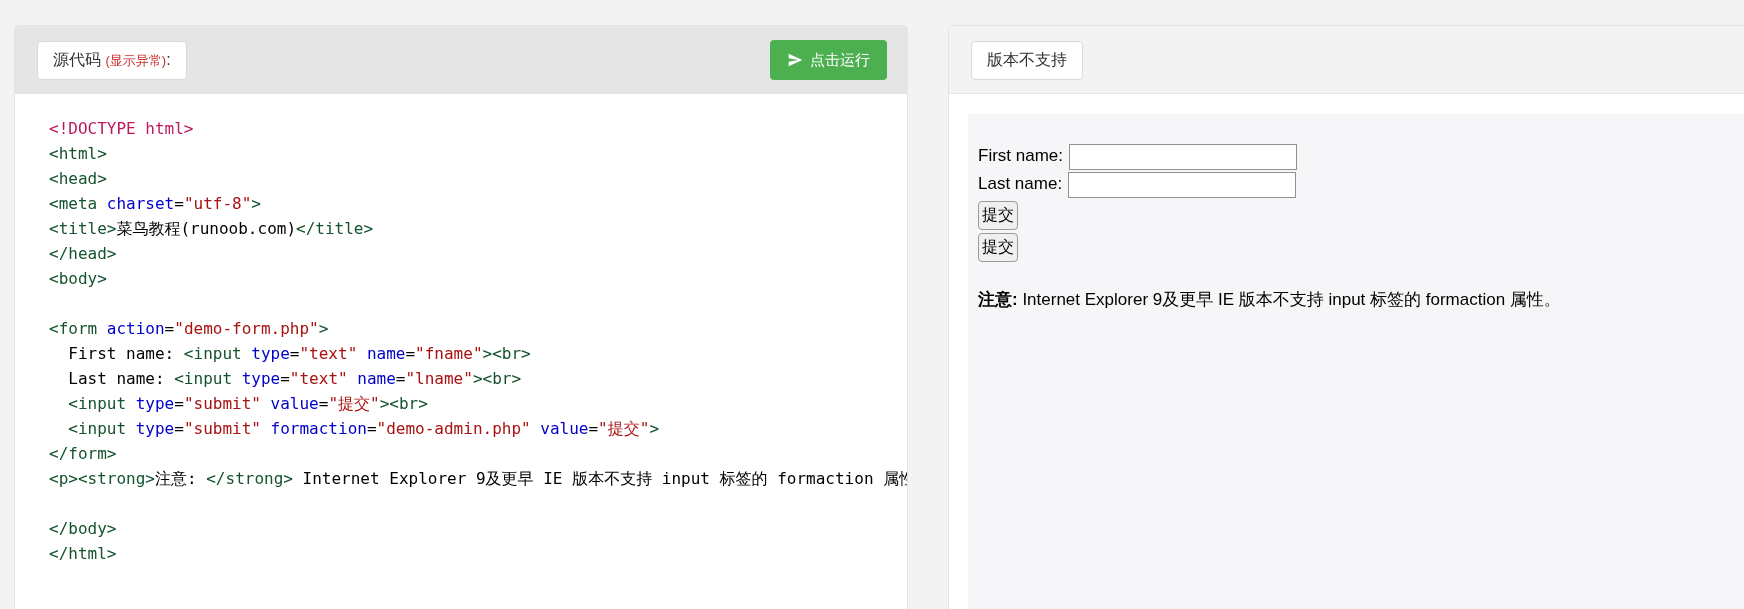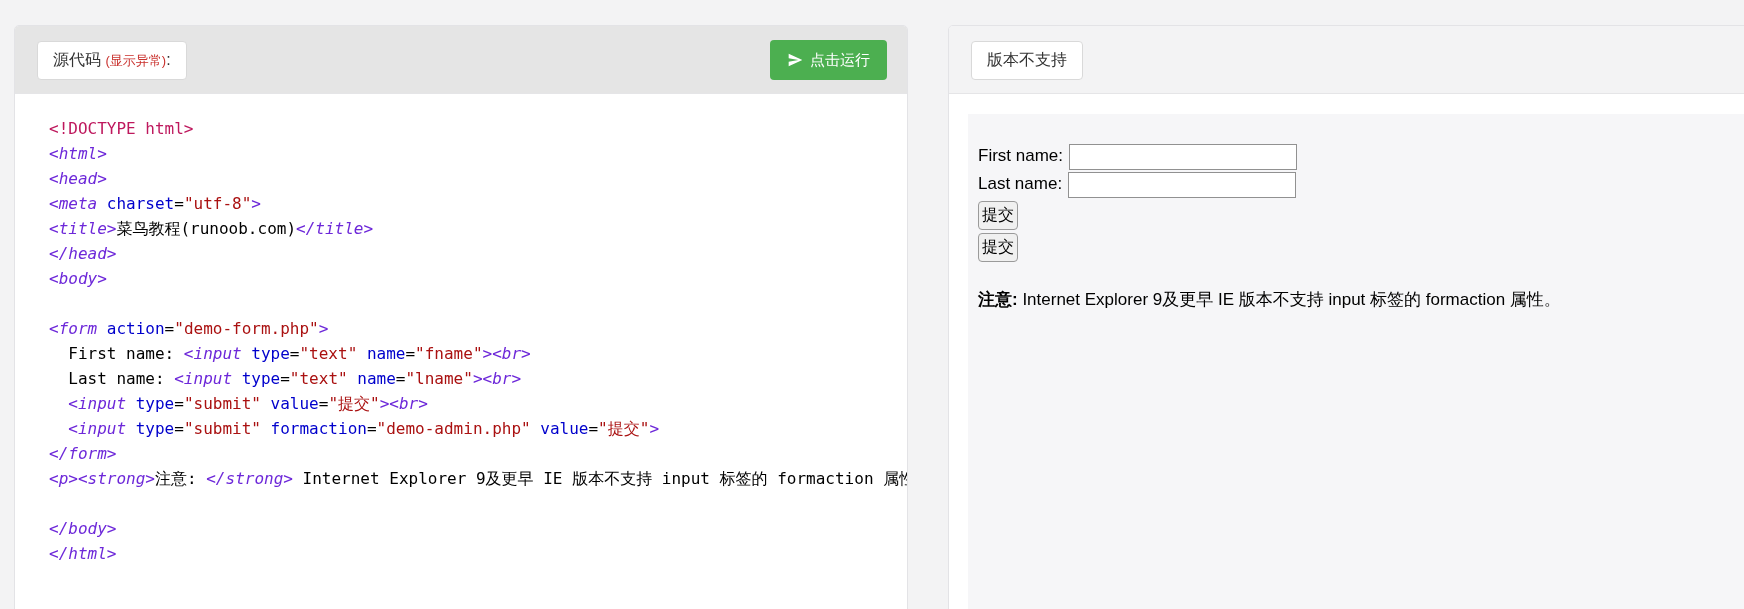--- a/index.html
+++ b/index.html
@@ -64,21 +64,21 @@
   .code-area {
     padding: 22px 0 0 34px;
     font-family: "DejaVu Sans Mono", "Liberation Mono", monospace;
     font-size: 16px;
     line-height: 25px;
     color: #000000;
     white-space: pre;
   }
   .code-line { white-space: pre; }
   .tk-meta { color: #be185d; }
-  .tk-tag  { color: #6d28d9; font-style: italic; }
+  .tk-tag  { color: #14532d; }
   .tk-attr { color: #0000cc; }
   .tk-str  { color: #aa1111; }
   .tk-txt  { color: #000000; }
 
   
   .result-area {
     margin-left: 19px;
     margin-top: 20px;
     width: calc(100% - 19px);
     height: 612px;

